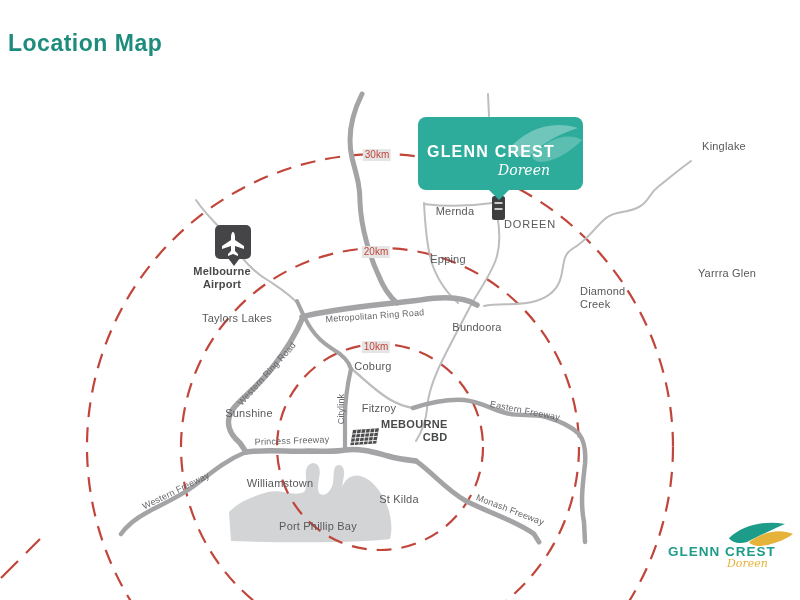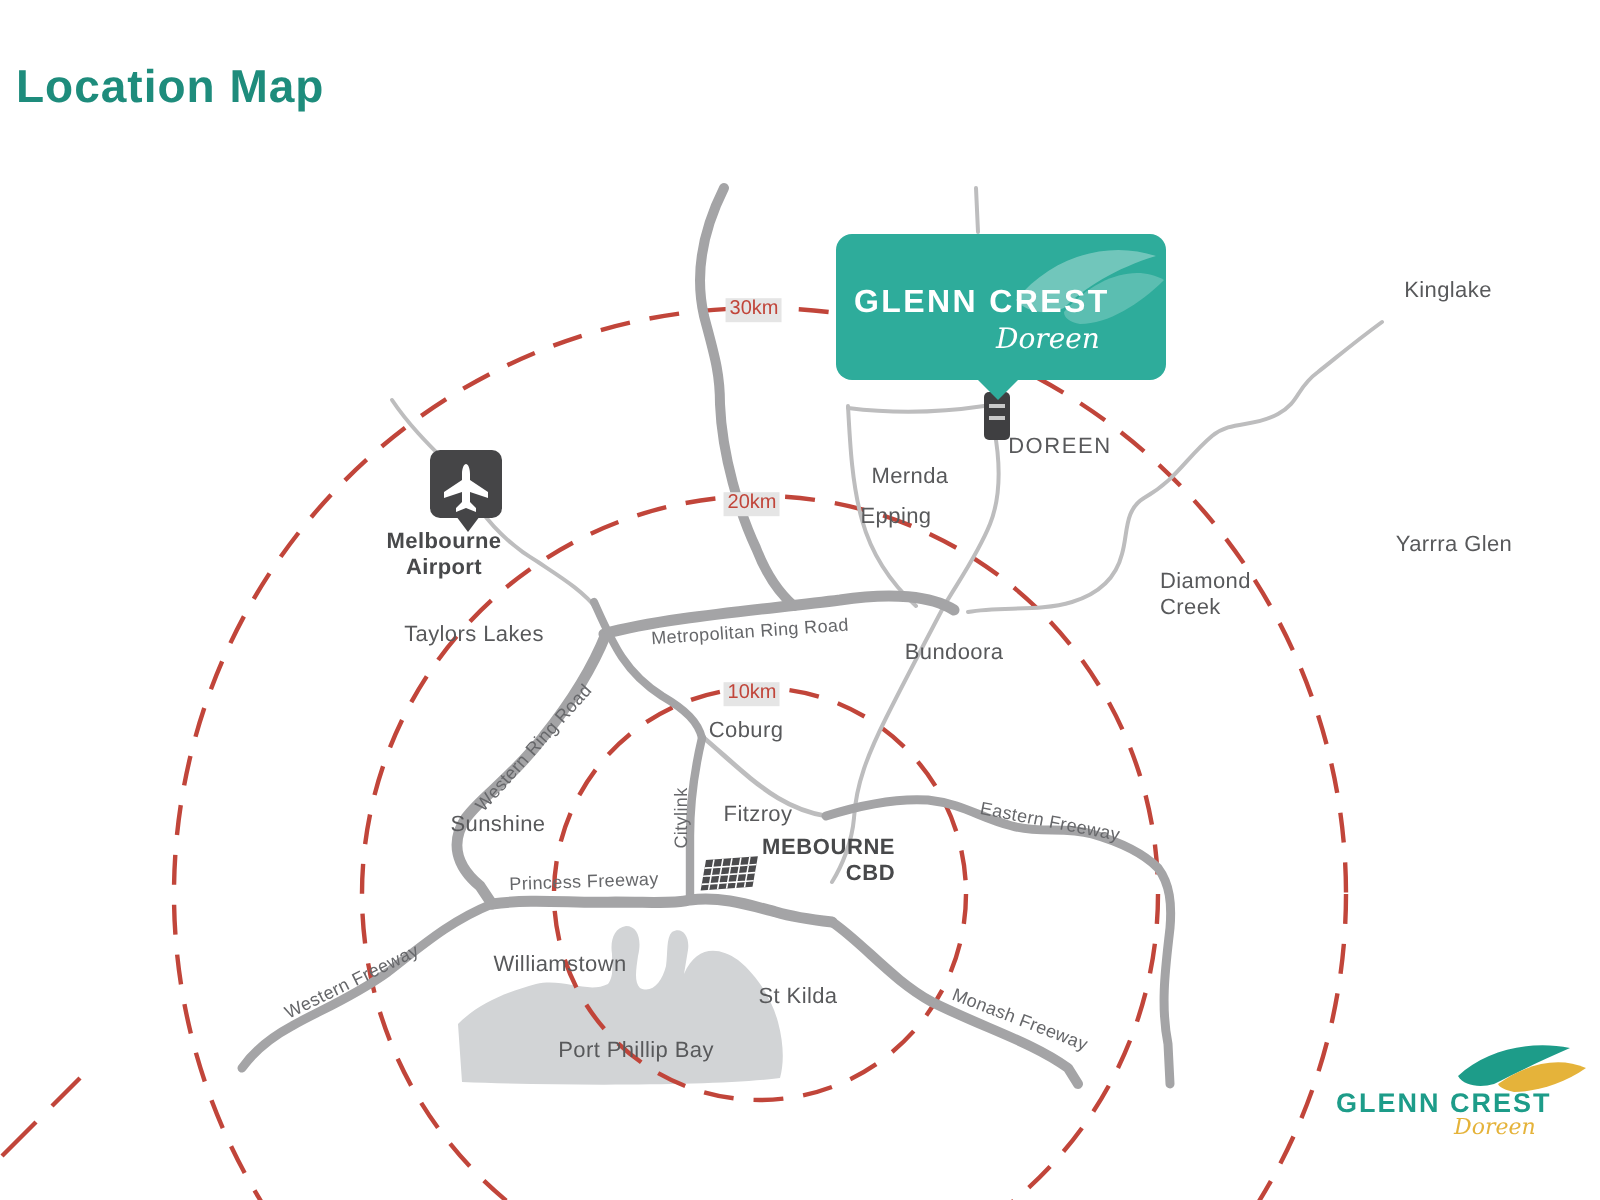--- a/index.html
+++ b/index.html
@@ -96,21 +96,21 @@
     </g>
   </svg>
 
   <div id="labels">
       <div class="lbl place" style="left: 712px; transform: translate(-50%, -50%); top: 146px; padding-left: 24px;">
         <div>Kinglake</div>
       </div>
       <div class="lbl place" style="left: 727px; transform: translate(-50%, -50%); top: 273px;">
         <div>Yarrra Glen</div>
       </div>
-      <div class="lbl place" style="left: 455px; transform: translate(-50%, -50%); top: 239px;">
+      <div class="lbl place" style="left: 455px; transform: translate(-50%, -50%); top: 211px;">
         <div>Mernda</div>
       </div>
       <div class="lbl place" style="left: 530px; transform: translate(-50%, -50%); top: 224px; letter-spacing: 0.8px;">
         <div>DOREEN</div>
       </div>
       <div class="lbl place" style="left: 448px; transform: translate(-50%, -50%); top: 259px;">
         <div>Epping</div>
       </div>
       <div class="lbl place" style="left: 540px; text-align: left; transform: translate(0px, -50%); top: 298px; margin-left: 40px;">
         <div>Diamond</div>

